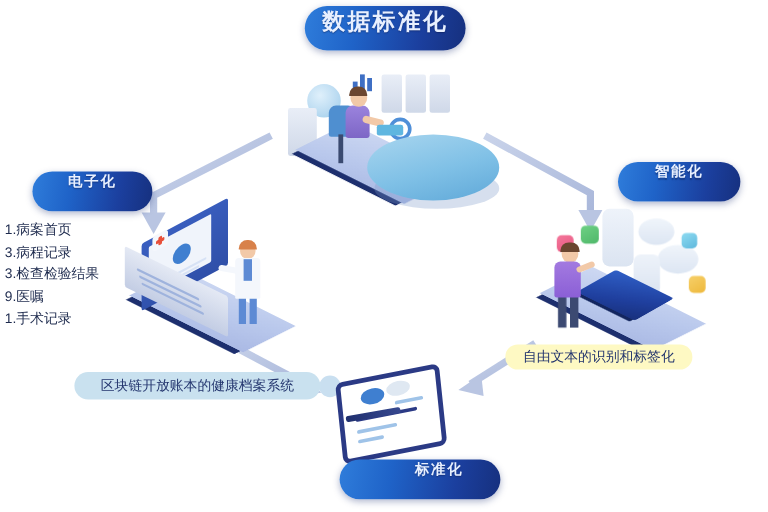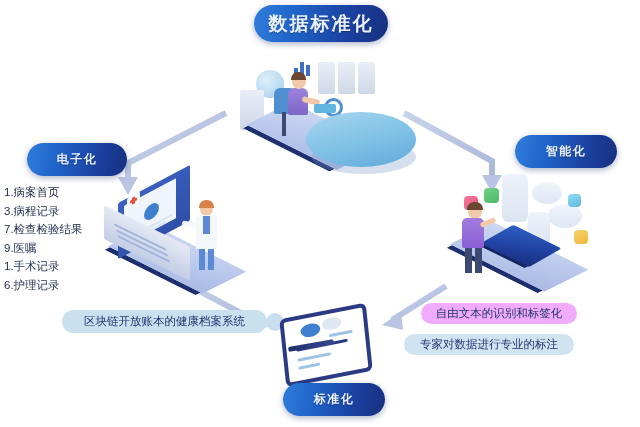--- a/index.html
+++ b/index.html
@@ -9,51 +9,51 @@
   #canvas{
     position:relative;
     width:640px;height:427px;
     background:#ffffff;
     overflow:hidden;
   }
 
   
   .stage-pill{
     position:absolute;
-    display:flex;align-items:center;justify-content:center;
+    display:flex;align-items:flex-start;justify-content:center;
     border-radius:999px;
     color:#e8f0ff;
     font-size:19px;
     font-weight:bold;
     letter-spacing:2px;
     background:linear-gradient(100deg,#2f7ddb 0%,#1f63c8 32%,#1b3f9e 72%,#16307e 100%);
     box-shadow:0 2px 6px rgba(20,40,110,.35);
     text-shadow:0 1px 1px rgba(10,25,70,.45);
     z-index:40;
   }
   .stage-pill.small{font-size:12px;letter-spacing:1.5px;}
 
   #pill-top   {left:254px;top:5px;  width:134px;height:37px;}
   #pill-left  {left:27px; top:143px;width:100px;height:33px;}
   #pill-right {left:515px;top:135px;width:102px;height:33px;}
-  #pill-bottom{left:283px;top:383px;width:102px;height:33px;}
+  #pill-bottom{left:283px;top:383px;width:102px;height:33px;padding-left:32px;}
 
   
   .caption-pill{
     position:absolute;
     display:flex;align-items:center;justify-content:center;
     border-radius:999px;
     background:#c9e1ef;
     color:#23356e;
     font-size:11.5px;
     white-space:nowrap;
     z-index:38;
   }
   #cap-left {left:62px; top:310px;width:205px;height:23px;}
-  #cap-r1   {left:421px;top:303px;width:156px;height:21px;background:#f0abfc;}
+  #cap-r1   {left:421px;top:287px;width:156px;height:21px;background:#fef9c3;}
   #cap-r2   {left:404px;top:334px;width:170px;height:21px;background:#cfe3f1;}
 
   
   #record-list{
     position:absolute;left:4px;top:183px;width:120px;
     z-index:37;
   }
   #record-list .row{
     font-size:11.5px;color:#1d2a4d;line-height:18.5px;white-space:nowrap;
   }
@@ -321,26 +321,22 @@
   <div class="stage-pill small" id="pill-bottom">
     <span>标准化</span>
   </div>
 
   <div class="caption-pill" id="cap-left">
     <span>区块链开放账本的健康档案系统</span>
   </div>
   <div class="caption-pill" id="cap-r1">
     <span>自由文本的识别和标签化</span>
   </div>
-  <div class="caption-pill" id="cap-r2">
-    <span>专家对数据进行专业的标注</span>
-  </div>
 
   <div id="record-list">
     <div class="row">1.病案首页</div>
     <div class="row">3.病程记录</div>
-    <div class="row">7.检查检验结果</div>
+    <div class="row">3.检查检验结果</div>
     <div class="row">9.医嘱</div>
     <div class="row">1.手术记录</div>
-    <div class="row">6.护理记录</div>
   </div>
 
 </div>
 
 </body></html>

